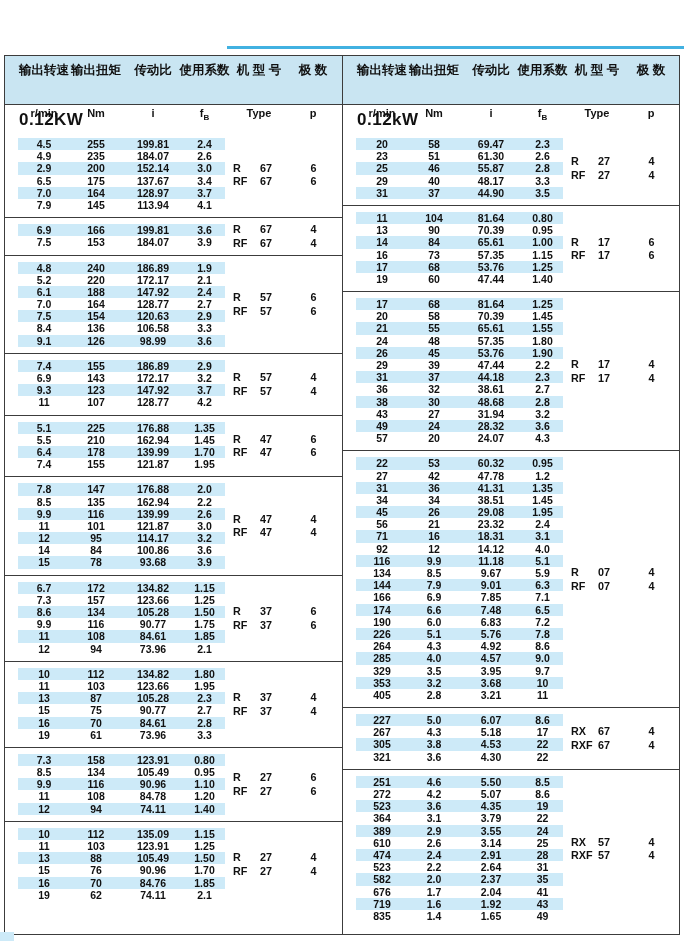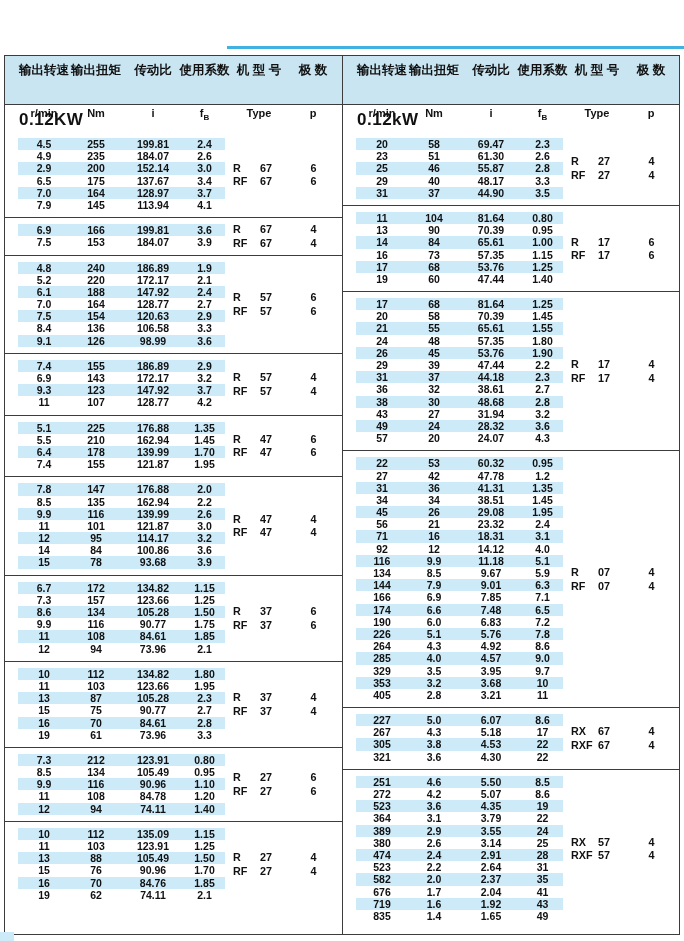--- a/index.html
+++ b/index.html
@@ -445,21 +445,21 @@
               <span class="tprefix">RF</span>
               <span class="tnum">37</span>
               <span class="tpoles">4</span>
             </div>
           </div>
         </div>
         <div class="block">
           <div class="data-rows">
             <div class="row">
               <span class="cell c0">7.3</span>
-              <span class="cell c1">212</span>
+              <span class="cell c1">158</span>
               <span class="cell c2">123.91</span>
               <span class="cell c3">0.80</span>
             </div>
             <div class="row">
               <span class="cell c0">8.5</span>
               <span class="cell c1">134</span>
               <span class="cell c2">105.49</span>
               <span class="cell c3">0.95</span>
             </div>
             <div class="row">
@@ -963,21 +963,21 @@
               <span class="cell c2">3.79</span>
               <span class="cell c3">22</span>
             </div>
             <div class="row">
               <span class="cell c0">389</span>
               <span class="cell c1">2.9</span>
               <span class="cell c2">3.55</span>
               <span class="cell c3">24</span>
             </div>
             <div class="row">
-              <span class="cell c0">380</span>
+              <span class="cell c0">610</span>
               <span class="cell c1">2.6</span>
               <span class="cell c2">3.14</span>
               <span class="cell c3">25</span>
             </div>
             <div class="row">
               <span class="cell c0">474</span>
               <span class="cell c1">2.4</span>
               <span class="cell c2">2.91</span>
               <span class="cell c3">28</span>
             </div>

